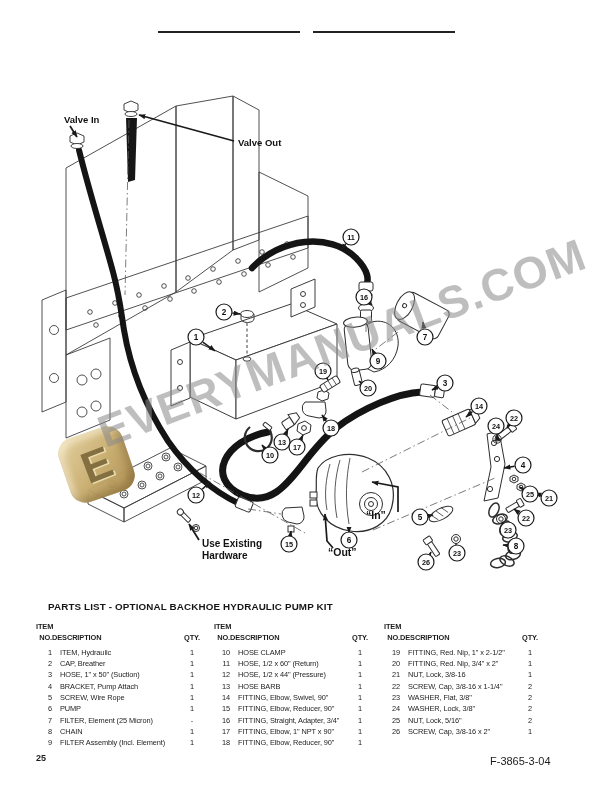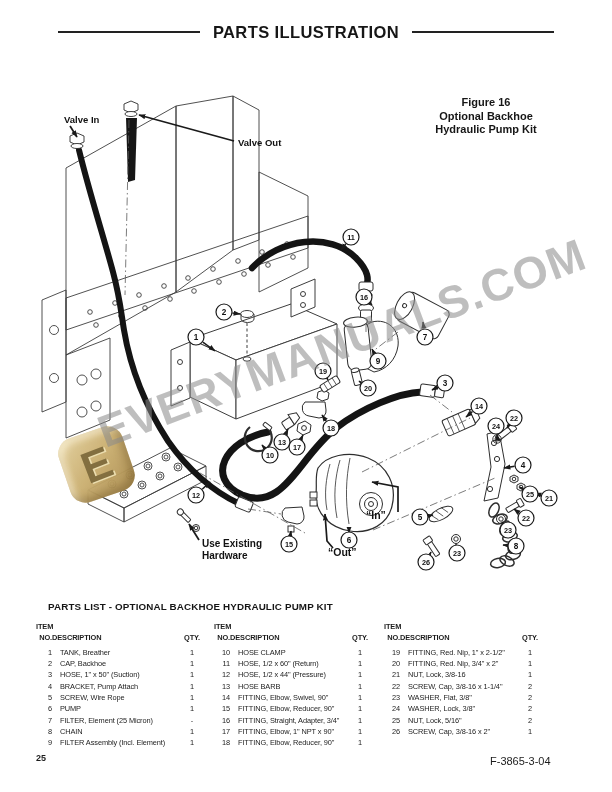--- a/index.html
+++ b/index.html
@@ -45,29 +45,23 @@
   .pgnum{position:absolute;left:36px;top:753px;font-size:9px;font-weight:bold;z-index:3;}
   .docnum{position:absolute;left:490px;top:755px;font-size:11px;z-index:3;}
 </style>
 </head>
 <body>
 
 <div class="page">
 
   <div class="hdr">
     <div class="rule"></div>
-    <h1>PARTS ILLUSTRATION</h1>
     <div class="rule"></div>
   </div>
 
-  <div class="figcap">
-    <div>Figure 16</div>
-    <div>Optional Backhoe</div>
-    <div>Hydraulic Pump Kit</div>
-  </div>
 
   <svg class="diagram" width="612" height="792" viewBox="0 0 612 792" font-family="Liberation Sans, sans-serif">
     <defs>
       <marker id="ah" markerWidth="8" markerHeight="7" refX="6.4" refY="2.6" orient="auto" markerUnits="userSpaceOnUse">
         <path d="M0,0 L7,2.6 L0,5.2 Z" fill="#1a1a1a"></path>
       </marker>
     </defs>
 
     <g stroke="#3d3d3d" fill="none" stroke-width="0.9">
       <path d="M66,168 L176,106 L176,292 L66,355 Z"></path>
@@ -481,26 +475,26 @@
       <div class="ph-item">ITEM</div>
       <div class="ph-row">
               <span class="ph-no">NO.</span>
               <span class="ph-desc">DESCRIPTION</span>
               <span class="ph-qty">QTY.</span>
             </div>
     </div>
     <div class="plist-rows">
             <div class="prow">
               <span class="p-no">1</span>
-              <span class="p-desc">TANK, Breather</span>
+              <span class="p-desc">ITEM, Hydraulic</span>
               <span class="p-qty">1</span>
             </div>
             <div class="prow">
               <span class="p-no">2</span>
-              <span class="p-desc">CAP, Backhoe</span>
+              <span class="p-desc">CAP, Breather</span>
               <span class="p-qty">1</span>
             </div>
             <div class="prow">
               <span class="p-no">3</span>
               <span class="p-desc">HOSE, 1" x 50" (Suction)</span>
               <span class="p-qty">1</span>
             </div>
             <div class="prow">
               <span class="p-no">4</span>
               <span class="p-desc">BRACKET, Pump Attach</span>

